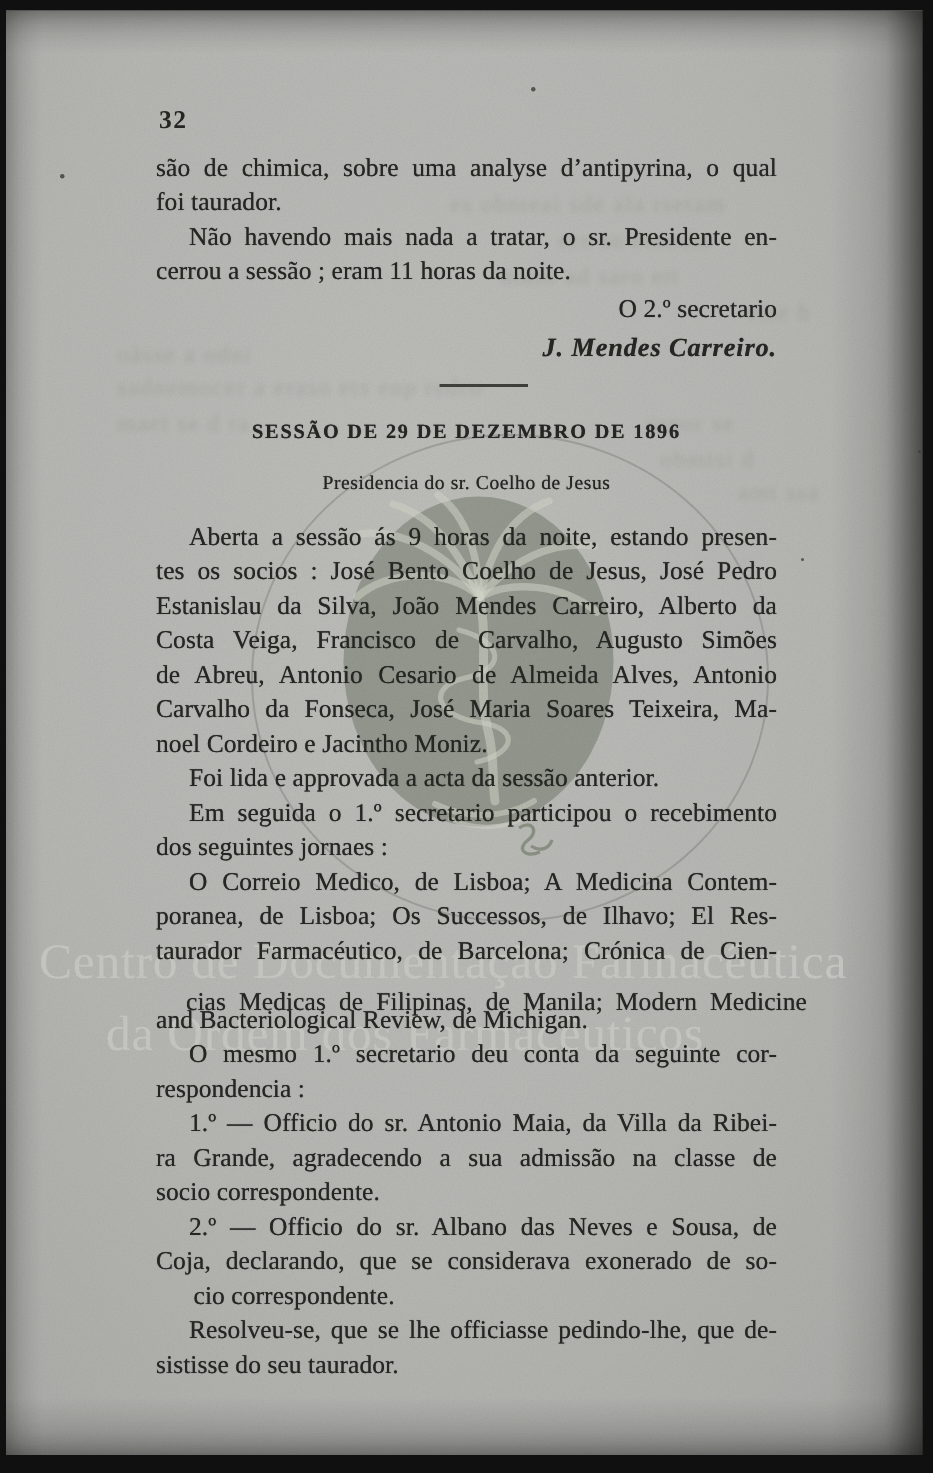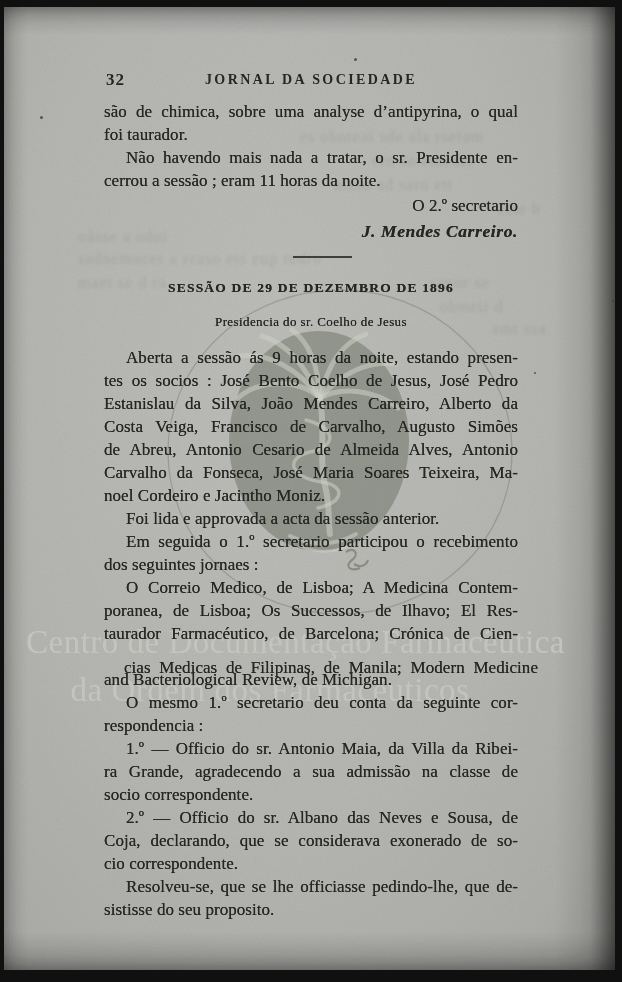--- a/index.html
+++ b/index.html
@@ -103,21 +103,20 @@
     <div class="ghost" style="left: 440px; top: 298px;">obmtsi d</div>
     <div class="ghost" style="left: 492px; top: 320px;">amt ssa</div>
     <div class="speck" style="left: 354px; top: 58px; width: 3px; height: 3px;"></div>
     <div class="speck" style="left: 40px; top: 116px; width: 3px; height: 3px;"></div>
     <div class="speck" style="left: 534px; top: 372px; width: 2px; height: 2px;"></div>
     <div class="speck" style="left: 612px; top: 300px; width: 2px; height: 2px;"></div>
   </div>
 
 <div class="content">
   <div class="pgnum">32</div>
-  <div class="runhead">JORNAL DA SOCIEDADE</div>
   <div id="lines">
       <div class="ln just" style="top: 100px;"><span>são de chimica, sobre uma analyse d’antipyrina, o qual</span></div>
       <div class="ln" style="top: 123px;"><span>foi taurador.</span></div>
       <div class="ln just" style="top: 146px; text-indent: 22px;"><span>Não havendo mais nada a tratar, o sr. Presidente en-</span></div>
       <div class="ln" style="top: 169px;"><span>cerrou a sessão ; eram 11 horas da noite.</span></div>
       <div class="ln sig" style="top: 194px; padding-right: 20px;"><span>O 2.º secretario</span></div>
       <div class="ln sigit" style="top: 220px; padding-right: 4px;"><span>J. Mendes Carreiro.</span></div>
       <div class="rule" style="top: 256px;"></div>
       <div class="ln h1" style="top: 276px;"><span>SESSÃO DE 29 DE DEZEMBRO DE 1896</span></div>
       <div class="ln h2" style="top: 310px;"><span>Presidencia do sr. Coelho de Jesus</span></div>
@@ -136,23 +135,23 @@
       <div class="ln just" style="top: 622px;"><span class="it">taurador Farmacéutico,</span><span> de Barcelona; </span><span class="it">Crónica de Cien-</span></div>
       <div class="ln just" style="top: 656px; margin-left: 20px;"><span class="it">cias Medicas de Filipinas,</span><span> de Manila; </span><span class="it">Modern Medicine</span></div>
       <div class="ln" style="top: 668px;"><span class="it">and Bacteriological Review,</span><span> de Michigan.</span></div>
       <div class="ln just" style="top: 691px; text-indent: 22px;"><span>O mesmo 1.º secretario deu conta da seguinte cor-</span></div>
       <div class="ln" style="top: 714px;"><span>respondencia :</span></div>
       <div class="ln just" style="top: 737px; text-indent: 22px;"><span>1.º — Officio do sr. Antonio Maia, da Villa da Ribei-</span></div>
       <div class="ln just" style="top: 760px;"><span>ra Grande, agradecendo a sua admissão na classe de</span></div>
       <div class="ln" style="top: 783px;"><span>socio correspondente.</span></div>
       <div class="ln just" style="top: 806px; text-indent: 22px;"><span>2.º — Officio do sr. Albano das Neves e Sousa, de</span></div>
       <div class="ln just" style="top: 829px;"><span>Coja, declarando, que se considerava exonerado de so-</span></div>
-      <div class="ln" style="top: 852px;"><span>cio correspondente.</span></div>
+      <div class="ln" style="top: 852px; margin-left: 25px;"><span>cio correspondente.</span></div>
       <div class="ln just" style="top: 875px; text-indent: 22px;"><span>Resolveu-se, que se lhe officiasse pedindo-lhe, que de-</span></div>
-      <div class="ln" style="top: 898px;"><span>sistisse do seu proposito.</span></div>
+      <div class="ln" style="top: 898px;"><span>sistisse do seu taurador.</span></div>
     </div>
 </div>
 
 <svg class="noise layer" width="622" height="982">
   <filter id="grain">
       <feTurbulence type="fractalNoise" baseFrequency="0.9" numOctaves="2" stitchTiles="stitch"></feTurbulence>
     <feColorMatrix type="saturate" values="0"></feColorMatrix>
     </filter>
   <rect width="622" height="982" filter="url(#grain)"></rect>
 </svg>

